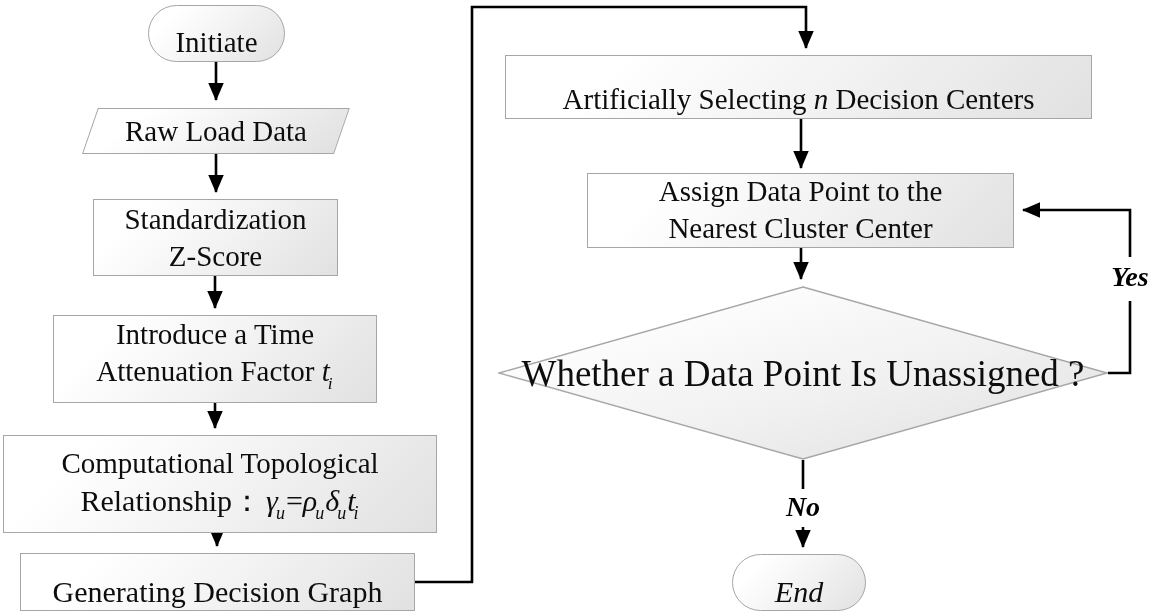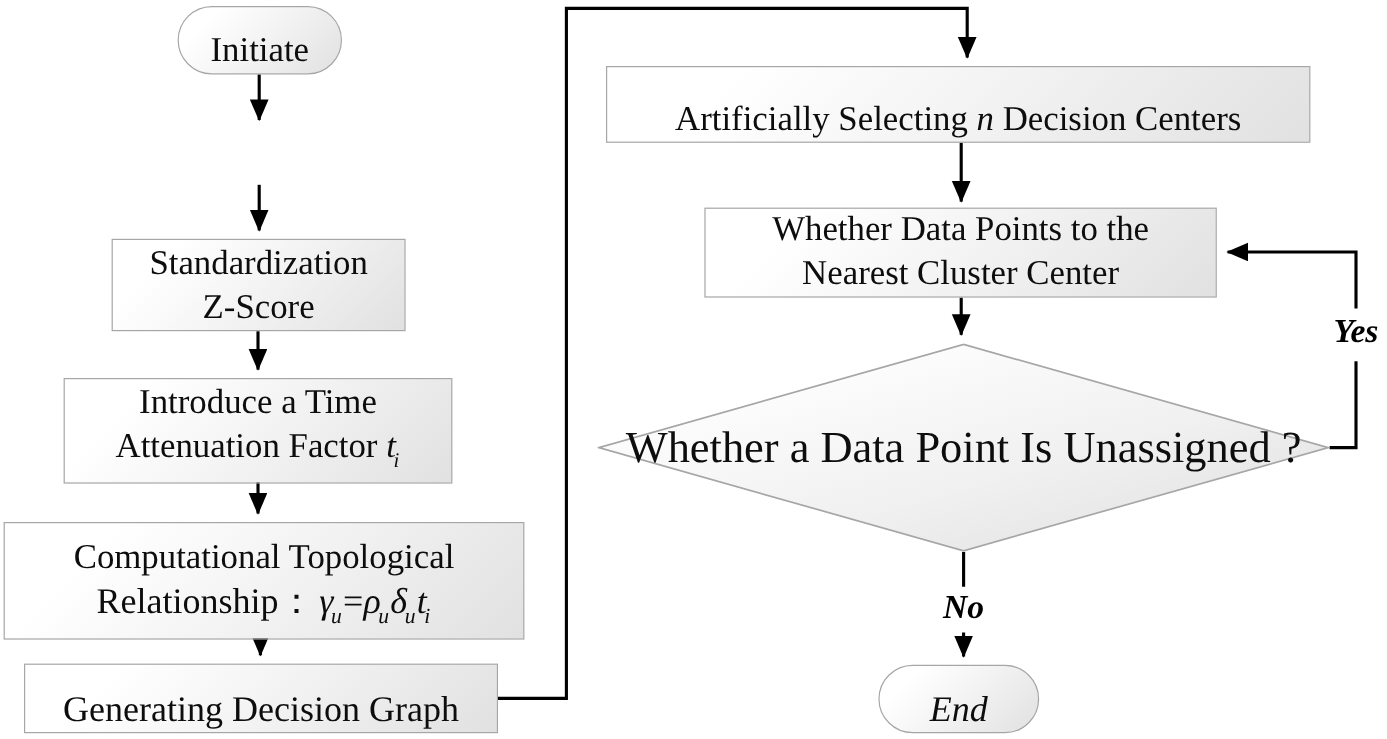--- a/index.html
+++ b/index.html
@@ -64,20 +64,24 @@
       <path d="M803,527 L803,547" marker-end="url(#arrow)"></path>
       <path d="M1108,373 L1130,373 L1130,301"></path>
       <path d="M1130,257 L1130,210 L1023,210" marker-end="url(#arrow)"></path>
     </g>
   </svg>
 
   <div class="node stadium" style="left:148px;top:5px;width:137px;height:57px;">
     <div class="lbl">Initiate</div>
   </div>
 
+  <div class="node noborder" style="left:82px;top:108px;width:252px;height:46px;">
+    <div class="skew-shape"></div>
+    <div class="skew-lbl lbl">Raw Load Data</div>
+  </div>
 
   <div class="node" style="left:93px;top:199px;width:245px;height:77px;">
     <div class="lbl">
       <div>Standardization</div>
       <div>Z-Score</div>
     </div>
   </div>
 
   <div class="node" style="left:53px;top:315px;width:324px;height:88px;">
     <div class="lbl">
@@ -96,21 +100,21 @@
   <div class="node" style="left:20px;top:553px;width:395px;height:58px;">
     <div class="lbl" style="font-size:30px;">Generating Decision Graph</div>
   </div>
 
   <div class="node" style="left:505px;top:55px;width:587px;height:64px;">
     <div class="lbl"><span>Artificially Selecting</span><span class="var"> n </span><span>Decision Centers</span></div>
   </div>
 
   <div class="node" style="left:587px;top:173px;width:427px;height:75px;">
     <div class="lbl">
-      <div>Whether Data Points to the</div>
+      <div>Assign Data Point to the</div>
       <div>Nearest Cluster Center</div>
     </div>
   </div>
 
   <svg id="diamond-svg" width="610" height="174" viewBox="0 0 610 174">
     <defs>
       <linearGradient id="diamond-grad" x1="0%" y1="0%" x2="100%" y2="100%">
         <stop offset="15%" stop-color="#ffffff"></stop>
         <stop offset="60%" stop-color="#f0f0f0"></stop>
         <stop offset="100%" stop-color="#dedede"></stop>

